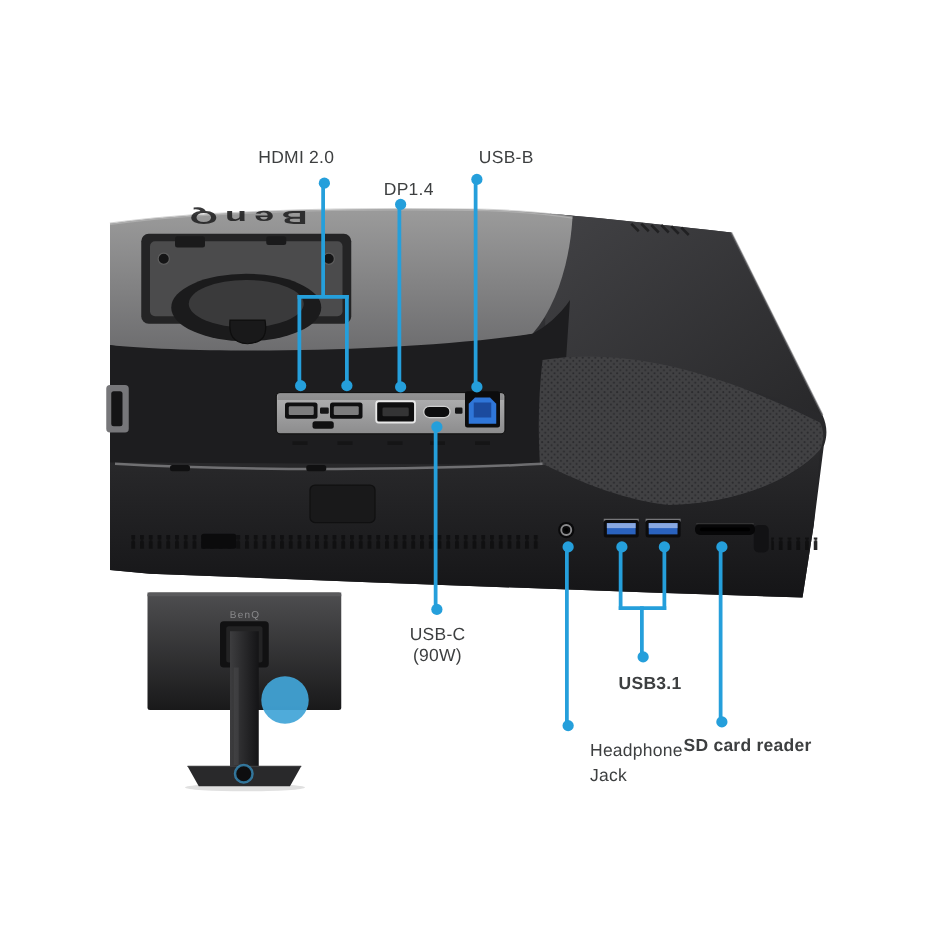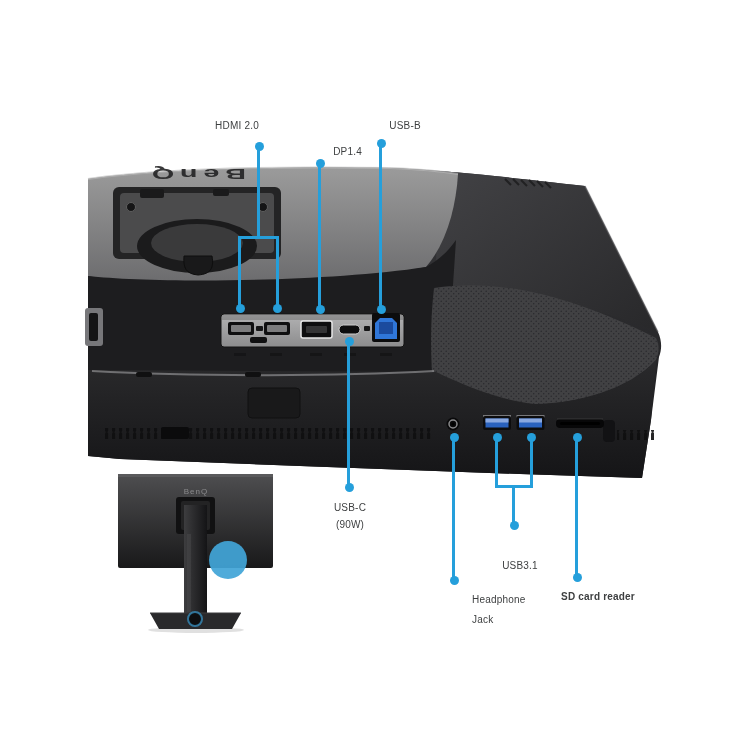--- a/index.html
+++ b/index.html
@@ -1,19 +1,19 @@
 <!DOCTYPE html>
 <html style="--accent: #259fdb;"><head>
 <meta charset="utf-8">
 <style>
   html,body{margin:0;padding:0;background:#fff;}
   #stage{position:relative;width:750px;height:750px;background:#ffffff;overflow:hidden;
          font-family:"Liberation Sans",sans-serif;}
   svg{position:absolute;left:0;top:0;}
-  .lbl{position:absolute;font-size:10px;color:#3d3f40;letter-spacing:.2px;line-height:17px;white-space:nowrap;}
+  .lbl{position:absolute;font-size:14px;color:#3d3f40;letter-spacing:.2px;line-height:17px;white-space:nowrap;}
   .center{text-align:center;}
   .co-line{position:absolute;width:3px;background:var(--accent,#259fdb);}
   .co-dot{position:absolute;width:9px;height:9px;margin:-4.5px 0 0 -4.5px;border-radius:50%;background:var(--accent,#259fdb);}
   .br-down{position:absolute;border:3px solid var(--accent,#259fdb);border-bottom:none;}
   .br-up{position:absolute;border:3px solid var(--accent,#259fdb);border-top:none;}
 </style>
 </head>
 <body>
 
 <div id="stage">
@@ -185,21 +185,21 @@
 <div>
   <div class="lbl center" style="left:197px;top:117px;width:80px;position:absolute;">HDMI 2.0</div>
   <div class="co-dot" style="left:259px;top:146px;"></div>
   <div class="co-line" style="left:257px;top:146px;height:92px;"></div>
   <div class="br-down" style="left:238px;top:236px;width:35px;height:73px;"></div>
   <div class="co-dot" style="left:240px;top:308px;"></div>
   <div class="co-dot" style="left:277px;top:308px;"></div>
 </div>
 
 <div>
-  <div class="lbl center" style="left:292px;top:143px;width:70px;position:absolute;text-align:right;">DP1.4</div>
+  <div class="lbl center" style="left:292px;top:143px;width:70px;position:absolute;">DP1.4</div>
   <div class="co-dot" style="left:320px;top:163px;"></div>
   <div class="co-line" style="left:318px;top:163px;height:147px;"></div>
   <div class="co-dot" style="left:320px;top:309px;"></div>
 </div>
 
 <div>
   <div class="lbl center" style="left:370px;top:117px;width:70px;position:absolute;">USB-B</div>
   <div class="co-dot" style="left:381px;top:143px;"></div>
   <div class="co-line" style="left:379px;top:143px;height:167px;"></div>
   <div class="co-dot" style="left:381px;top:309px;"></div>
@@ -224,21 +224,21 @@
     <div>Jack</div>
   </div>
 </div>
 
 <div>
   <div class="co-dot" style="left:497px;top:437px;"></div>
   <div class="co-dot" style="left:531px;top:437px;"></div>
   <div class="br-up" style="left:495px;top:437px;width:32px;height:48px;"></div>
   <div class="co-line" style="left:512px;top:485px;height:40px;"></div>
   <div class="co-dot" style="left:514px;top:525px;"></div>
-  <div class="lbl center" style="left:477px;top:557px;width:86px;position:absolute;">USB3.1</div>
+  <div class="lbl center" style="left:477px;top:538px;width:86px;position:absolute;font-weight:bold;">USB3.1</div>
 </div>
 
 <div>
   <div class="co-dot" style="left:577px;top:437px;"></div>
   <div class="co-line" style="left:575px;top:437px;height:140px;"></div>
   <div class="co-dot" style="left:577px;top:577px;"></div>
   <div class="lbl center" style="left:545px;top:588px;width:106px;position:absolute;font-weight:bold;">SD card reader</div>
 </div>
 
 </div>

